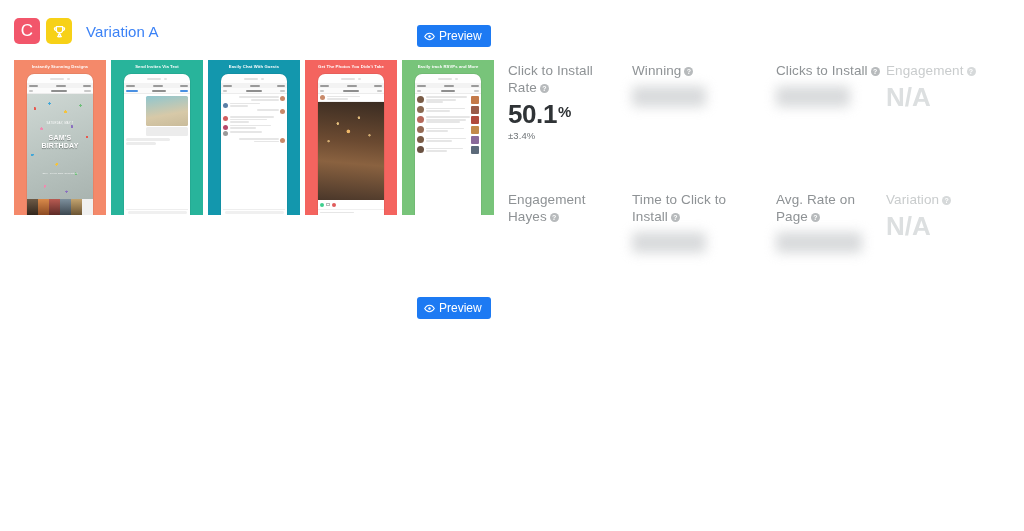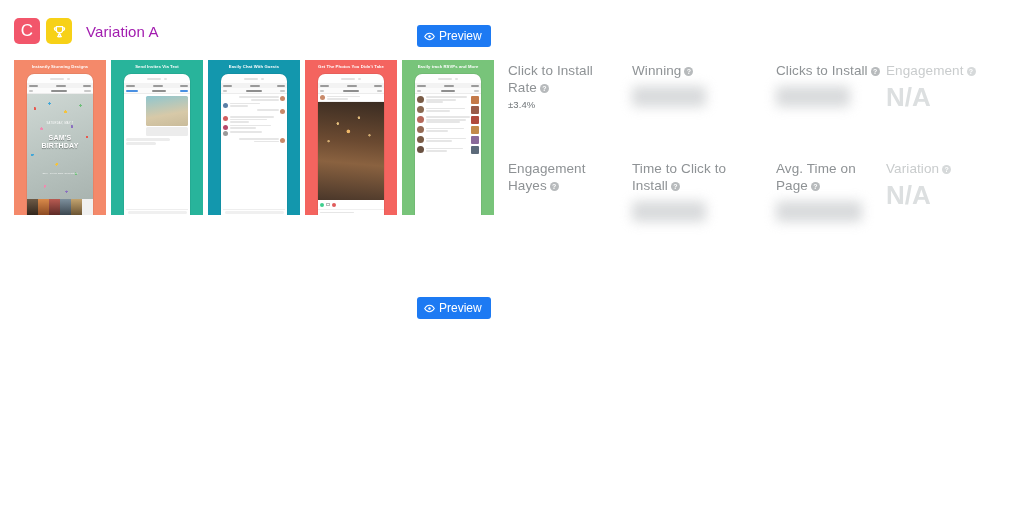--- a/index.html
+++ b/index.html
@@ -27,21 +27,21 @@
     width: 26px; height: 26px; border-radius: 5px;
     display: flex; align-items: center; justify-content: center;
     color: #fff; flex: none;
   }
   .sq-badge.letter { background: #f2566b; font-size: 17px; font-weight: 400; line-height: 1; padding-bottom: 1px; }
   .sq-badge.trophy { background: #f7d117; }
   .sq-badge.plain  { background: #efb251; }
   .sq-badge svg { display: block; }
 
   .var-title {
-    margin-left: 8px; font-size: 15px; color: #a21caf; letter-spacing: .1px; white-space: nowrap;
+    margin-left: 8px; font-size: 15px; color: #3b82f6; letter-spacing: .1px; white-space: nowrap;
   }
 
   .preview-btn {
     position: absolute; left: 417px; top: 25px;
     height: 22px; padding: 0 9px 0 7px;
     background: #1d7af3; border: none; border-radius: 3px;
     color: #fff; font-size: 12px; font-family: inherit;
     display: flex; align-items: center; gap: 4px;
     cursor: pointer; white-space: nowrap;
   }
@@ -531,20 +531,21 @@
             </div>
           </div>
         </div>
       </div>
     </div>
 
     <div class="metrics">
       <div class="metric-grid">
         <div class="metric">
           <div class="metric-label"><span>Click to Install Rate</span><span class="help-icon">?</span></div>
+          <div class="metric-value"><span>50.1</span><span class="unit">%</span></div>
           <div class="metric-sub">±3.4%</div>
         </div>
         <div class="metric">
           <div class="metric-label"><span>Winning</span><span class="help-icon">?</span></div>
           <div class="redacted"></div>
         </div>
         <div class="metric">
           <div class="metric-label"><span>Clicks to Install</span><span class="help-icon">?</span></div>
           <div class="redacted"></div>
         </div>
@@ -556,21 +557,21 @@
 
       <div class="metric-grid">
         <div class="metric">
           <div class="metric-label"><span>Engagement Hayes</span><span class="help-icon">?</span></div>
         </div>
         <div class="metric">
           <div class="metric-label"><span>Time to Click to Install</span><span class="help-icon">?</span></div>
           <div class="redacted"></div>
         </div>
         <div class="metric">
-          <div class="metric-label"><span>Avg. Time on Page</span><span class="help-icon">?</span></div>
+          <div class="metric-label"><span>Avg. Rate on Page</span><span class="help-icon">?</span></div>
           <div class="redacted wide"></div>
         </div>
         <div class="metric muted">
           <div class="metric-label"><span>Variation</span><span class="help-icon">?</span></div>
           <div class="metric-value na">N/A</div>
         </div>
       </div>
     </div>
   </section>
 

